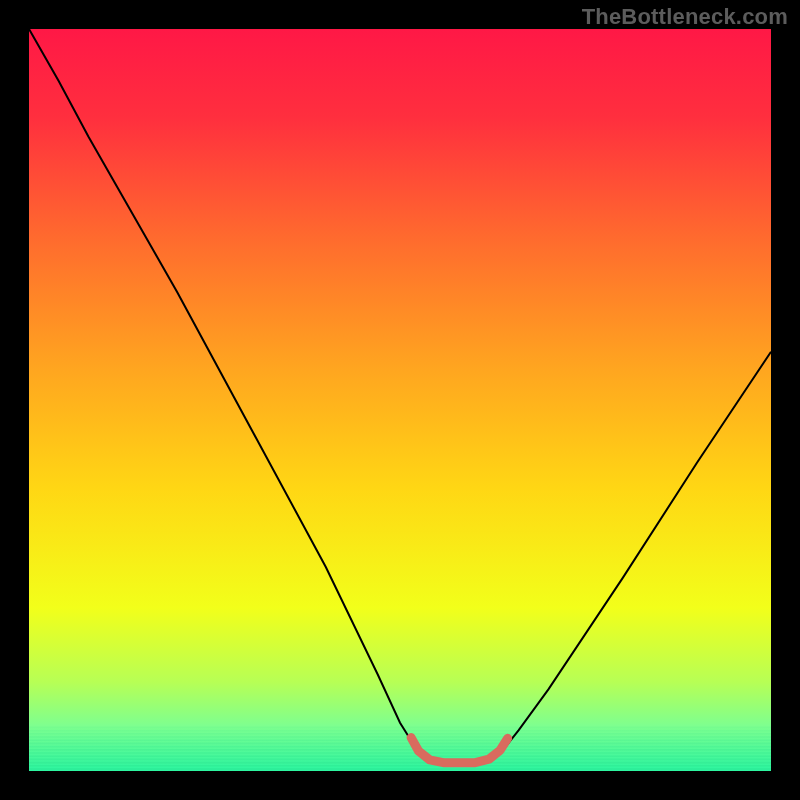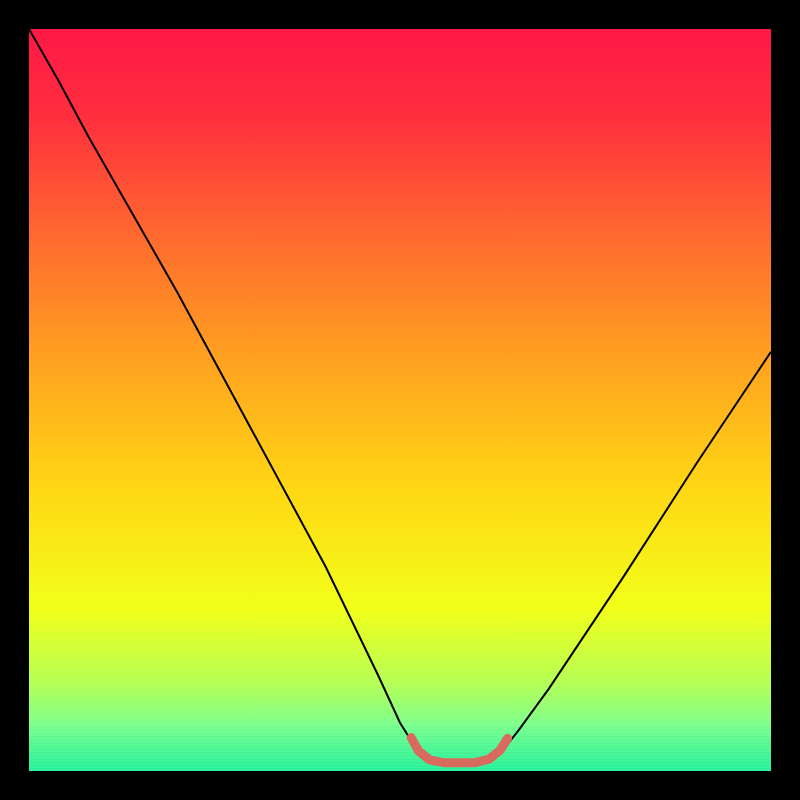--- a/index.html
+++ b/index.html
@@ -73,13 +73,14 @@
           <line x1="0" x2="742" y1="711.2" y2="711.2" stroke="rgba(30,210,130,0.112)" stroke-width="1.6"></line>
           <line x1="0" x2="742" y1="708.0" y2="708.0" stroke="rgba(30,210,130,0.100)" stroke-width="1.6"></line>
           <line x1="0" x2="742" y1="704.8" y2="704.8" stroke="rgba(30,210,130,0.088)" stroke-width="1.6"></line>
           <line x1="0" x2="742" y1="701.6" y2="701.6" stroke="rgba(30,210,130,0.076)" stroke-width="1.6"></line>
           <line x1="0" x2="742" y1="698.4" y2="698.4" stroke="rgba(30,210,130,0.064)" stroke-width="1.6"></line>
         </g>
       <path id="curve-main" fill="none" stroke="#000000" stroke-width="2" d="M0.00 0.00 L29.68 51.94 L59.36 107.59 L74.20 133.56 L148.40 263.41 L222.60 400.68 L296.80 537.95 L348.74 645.54 L371.00 693.77 L389.55 723.45 L400.68 733.10 L415.52 736.06 L430.36 736.06 L445.20 736.06 L460.04 732.35 L474.88 719.74 L489.72 701.19 L519.40 660.38 L593.60 549.08 L667.80 434.07 L742.00 322.77"></path>
       <path id="curve-marker" fill="none" stroke="#d96b5e" stroke-width="9" stroke-linecap="round" stroke-linejoin="round" d="M382.13 708.61 L389.55 721.97 L400.68 730.87 L415.52 733.84 L430.36 733.84 L445.20 733.84 L460.04 730.13 L471.17 721.22 L478.59 709.35"></path>
     </svg>
   </div>
+  <div class="watermark">TheBottleneck.com</div>
 </div>
 
 </body></html>

